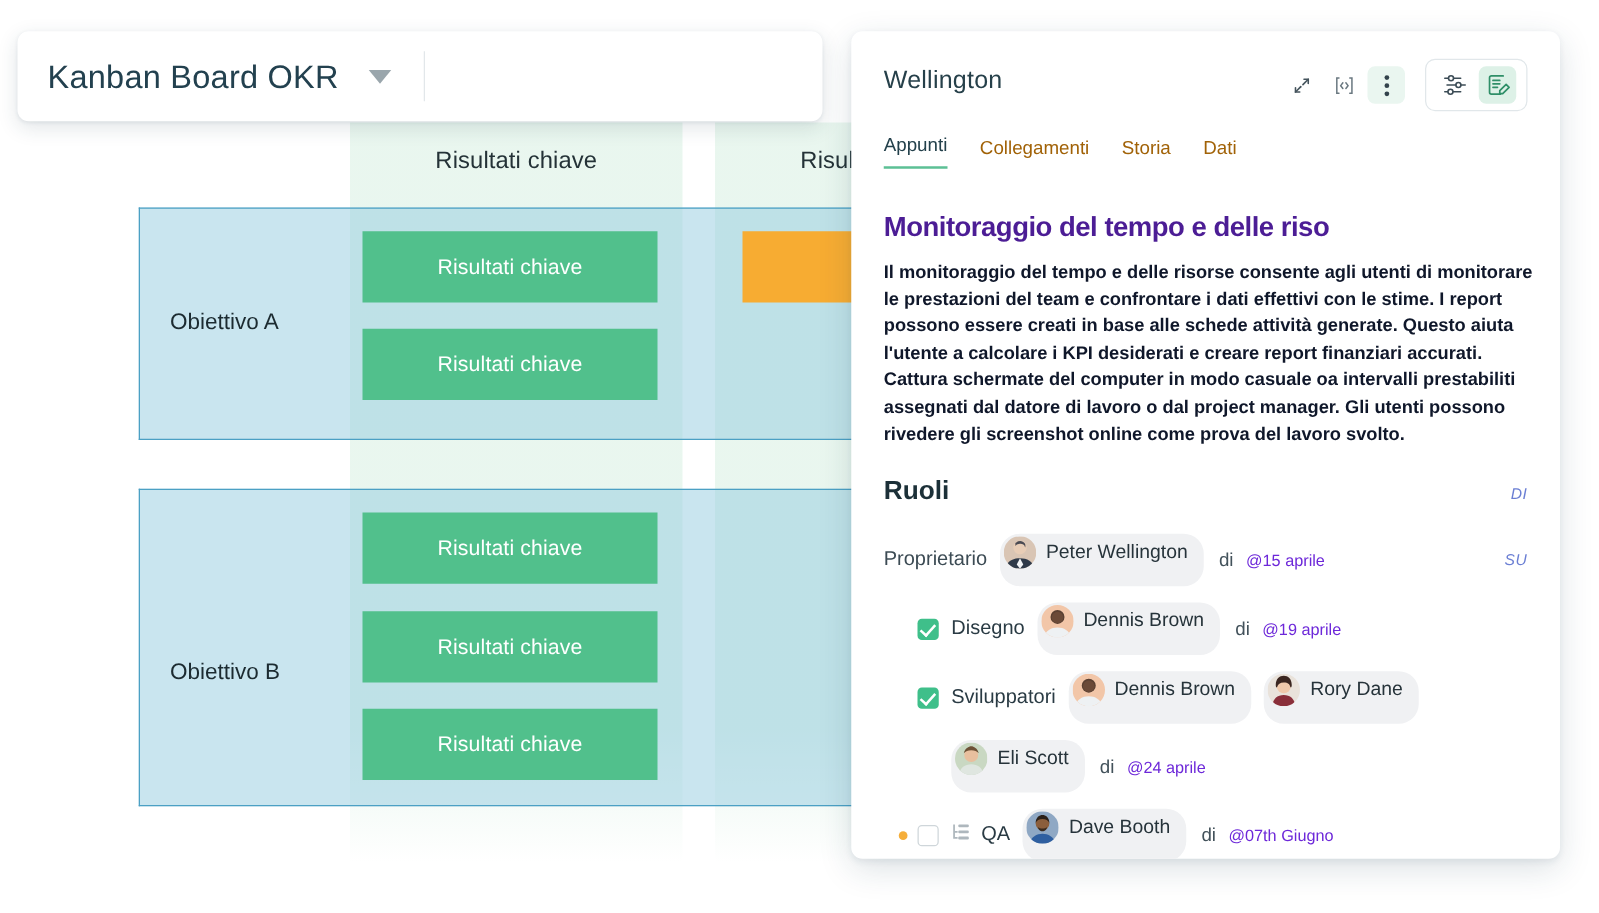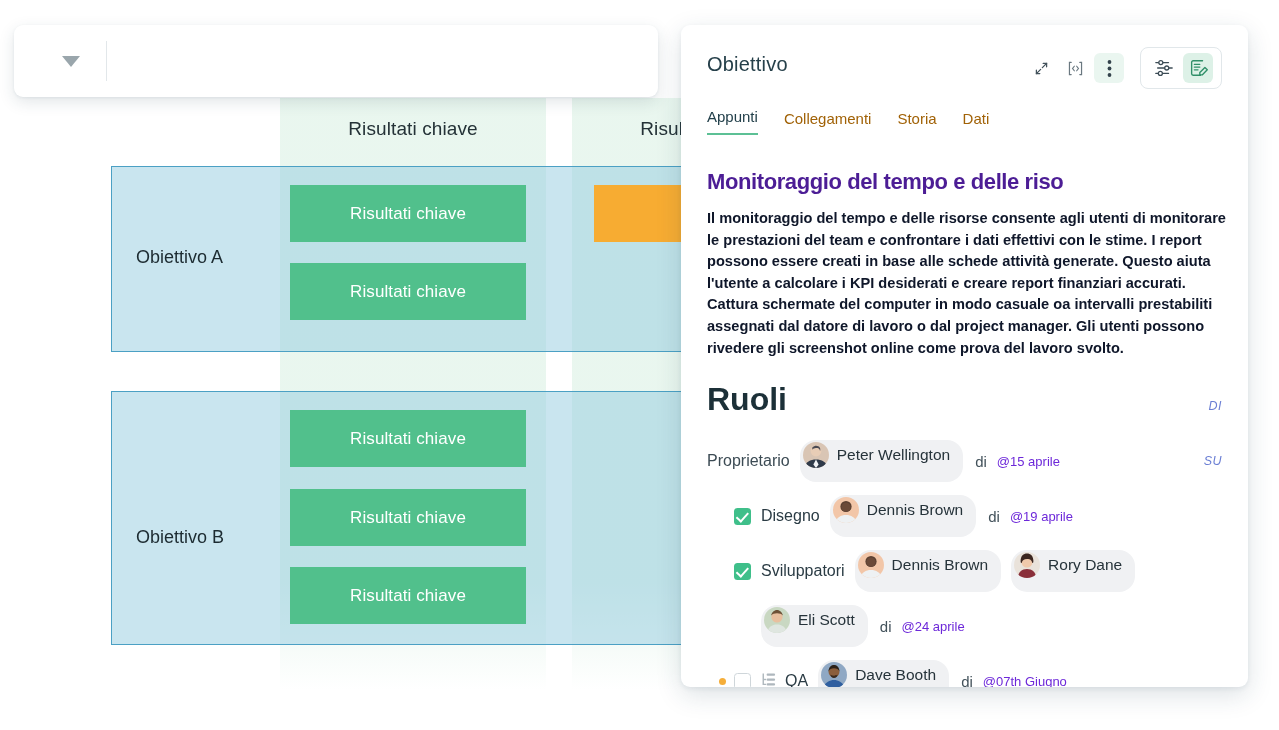--- a/index.html
+++ b/index.html
@@ -204,21 +204,21 @@
     font-weight: bold;
     line-height: 21.6px;
     color: #0f172a;
     width: 522px;
   }
   .section-row {
     display: flex; align-items: baseline;
     margin-top: 22px;
   }
   .section-title {
-    font-size: 32px;
+    font-size: 21px;
     font-weight: bold;
     color: #1c3038;
   }
   .side-mark {
     margin-left: auto;
     font-size: 12.5px;
     font-style: italic;
     color: #6b7fd4;
     letter-spacing: .5px;
   }
@@ -325,29 +325,30 @@
     <div class="kr-card k1">Risultati chiave</div>
     <div class="kr-card k2">Risultati chiave</div>
     <div class="kr-card orange">Ke</div>
 
     <div class="kr-card k3">Risultati chiave</div>
     <div class="kr-card k4">Risultati chiave</div>
     <div class="kr-card k5">Risultati chiave</div>
   </div>
 
   <div class="board-header">
+    <div class="board-title">Kanban Board OKR</div>
     <div class="caret-down"></div>
     <div class="hdr-sep"></div>
   </div>
 
   <div class="detail-panel">
 
     <div class="panel-top">
       <div class="panel-title-row">
-        <div class="panel-title">Obiettivo</div>
+        <div class="panel-title">Wellington</div>
 
         <div class="panel-icons">
           <div class="ico-btn">
             <svg width="17" height="17" viewBox="0 0 20 20" fill="none" stroke="#45545d" stroke-width="1.5" stroke-linecap="round">
               <path d="M12 4h4v4"></path>
                 <path d="M16 4l-5 5"></path>
               <path d="M8 16H4v-4"></path>
                 <path d="M4 16l5-5"></path>
             </svg>
           </div>

